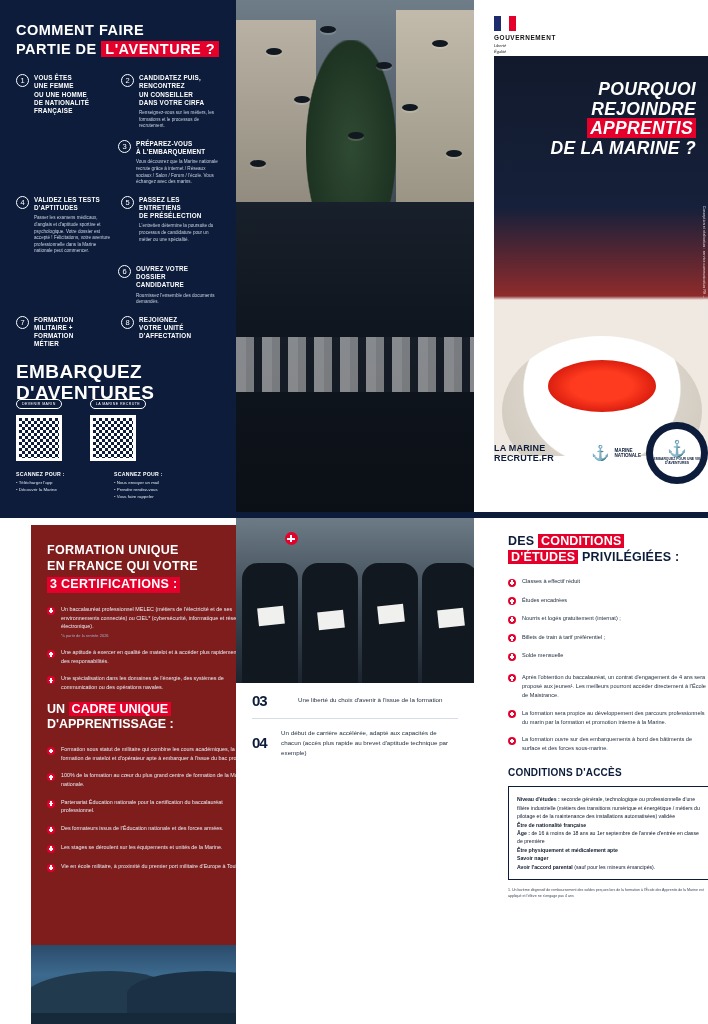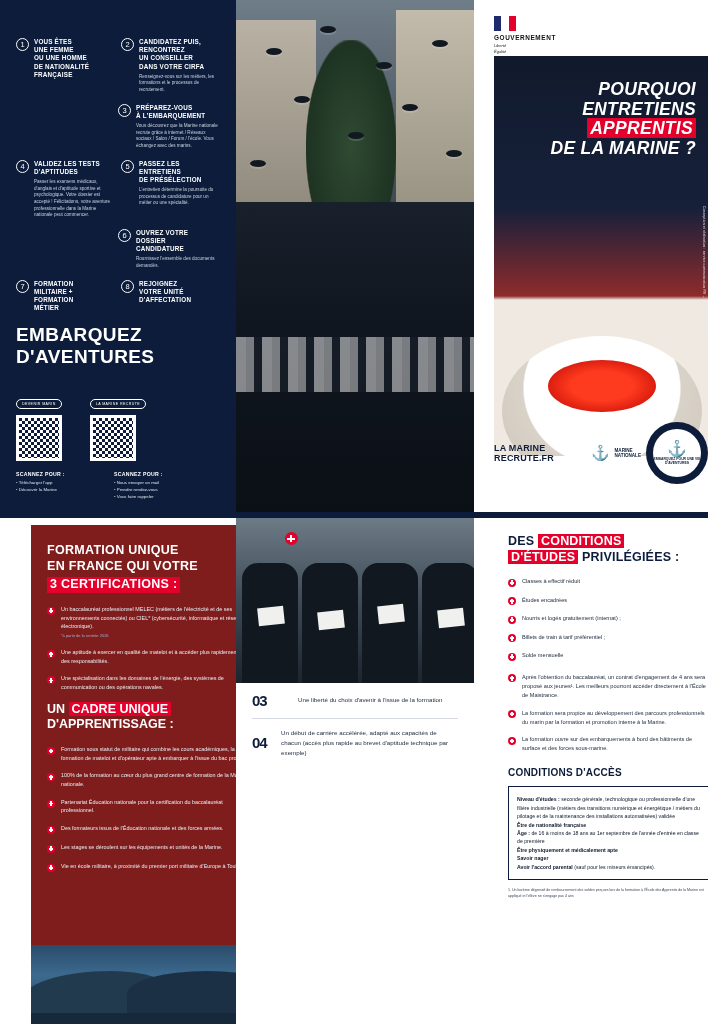--- a/index.html
+++ b/index.html
@@ -234,20 +234,24 @@
   .footnote { margin-top: 8px; font-size: 3.6px; line-height:1.5; color:#3b4556; display:flex; gap:3px;}
 </style>
 </head>
 <body>
 
 <div class="page">
 
   <div class="top-half">
 
     <div class="panel-left">
+      <div class="title-block">
+        <div class="t-l1">COMMENT FAIRE</div>
+        <div class="t-l2"><span>PARTIE DE </span><span class="hl-red">L'AVENTURE ?</span></div>
+      </div>
 
       <div class="steps">
         <div class="step-row">
           <div class="step">
             <div class="step-num">1</div>
             <div class="step-body">
               <div class="step-title" style="white-space:pre-line">VOUS ÊTES
 UNE FEMME
 OU UNE HOMME
 DE NATIONALITÉ
@@ -393,21 +397,21 @@
         <div class="gov-motto" style="white-space:pre-line">Liberté
 Égalité
 Fraternité</div>
       </div>
 
       <div class="cover-img">
         <div class="bowl"></div>
         <div class="eggs"></div>
         <div class="cover-title">
           <div>POURQUOI</div>
-          <div>ENTRETIENS</div>
+          <div>REJOINDRE</div>
           <div><span class="red-hl">APPRENTIS</span></div>
           <div>DE LA MARINE ?</div>
         </div>
         <div class="cover-side-credit">Conception et réalisation : service communication RH – Marine nationale</div>
       </div>
 
       <div class="cover-bottom">
         <div class="marine-url">LA MARINE RECRUTE.FR</div>
         <div style="display:flex;align-items:center;gap:5px">
           <div class="marine-mark">

